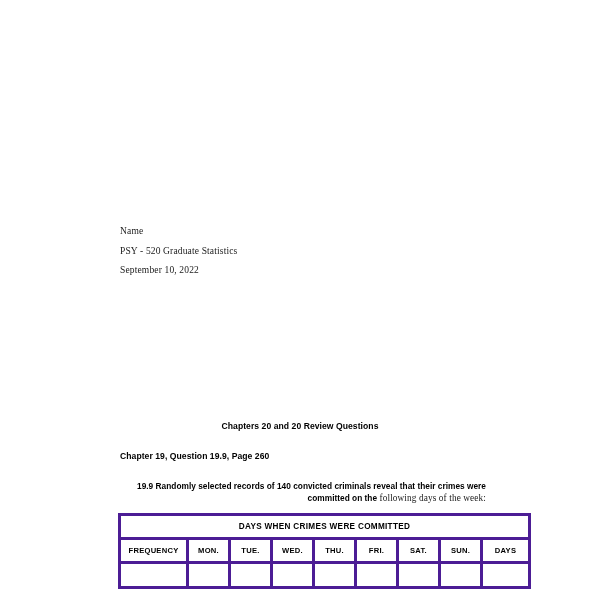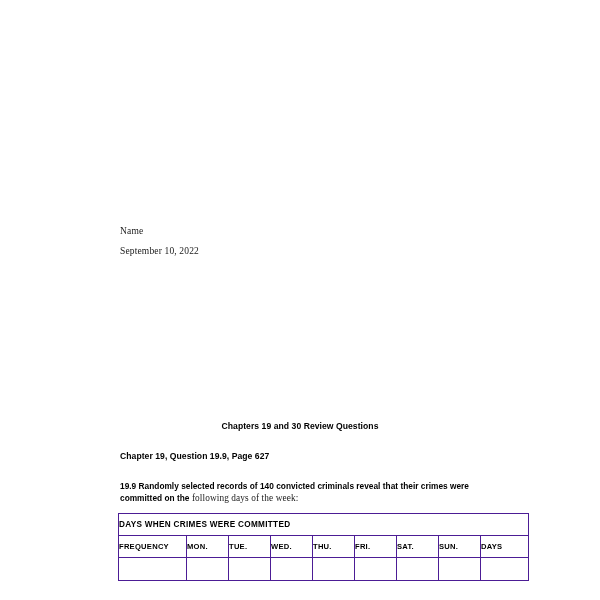--- a/index.html
+++ b/index.html
@@ -74,42 +74,44 @@
     position: absolute;
     left: 120px;
     top: 481px;
     width: 366px;
     font-family: "Liberation Sans", sans-serif;
     font-weight: bold;
     font-size: 8.3px;
     line-height: 11.6px;
     letter-spacing: 0.02px;
     color: #000000;
+    text-align: right;
   }
   .question .q-tail {
     font-family: "Liberation Serif", serif;
     font-weight: normal;
     font-size: 9.3px;
     letter-spacing: 0.1px;
     color: #1a1a1a;
   }
 
   
   .freq-table {
     position: absolute;
     left: 118px;
     top: 513px;
     width: 364px;
     border-collapse: collapse;
     table-layout: fixed;
     font-family: "Liberation Sans", sans-serif;
   }
   .freq-table td {
-    border: 1px solid #4c1d95;
+    border: 3px solid #4c1d95;
     padding: 0;
+    text-align: center;
     vertical-align: middle;
     font-size: 7.6px;
     font-weight: bold;
     letter-spacing: 0.25px;
     color: #000000;
     background: #ffffff;
   }
   .freq-table tr.title-row td {
     height: 21px;
     font-size: 8.2px;
@@ -129,26 +131,27 @@
   col.c-day   { width: 42px; }
   col.c-total { width: 48px; }
 </style>
 </head>
 <body>
 
 <div class="page">
 
   <div class="info-block">
     <div class="info-line">Name</div>
+    <div class="info-line">PSY - 520 Graduate Statistics</div>
     <div class="info-line">September 10, 2022</div>
   </div>
 
-  <div class="doc-title">Chapters 19 and 30 Review Questions</div>
+  <div class="doc-title">Chapters 20 and 20 Review Questions</div>
 
-  <div class="sub-heading">Chapter 19, Question 19.9, Page 627</div>
+  <div class="sub-heading">Chapter 19, Question 19.9, Page 260</div>
 
   <div class="question">
     <span>19.9  Randomly selected records of 140 convicted criminals reveal that their crimes were committed on the</span><span class="q-tail"> following days of the week:</span>
   </div>
 
   <table class="freq-table">
     <colgroup>
       <col class="c-freq">
         <col class="c-day">
         <col class="c-day">

